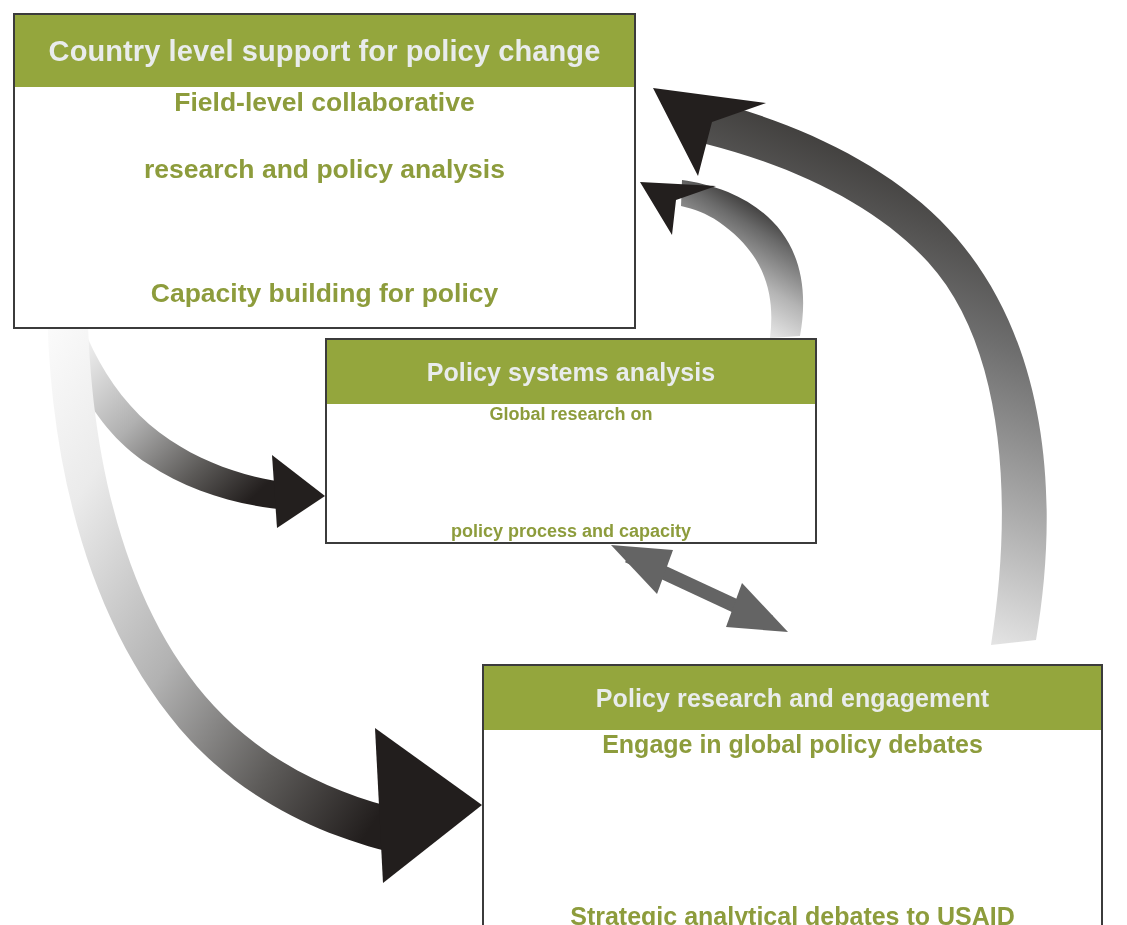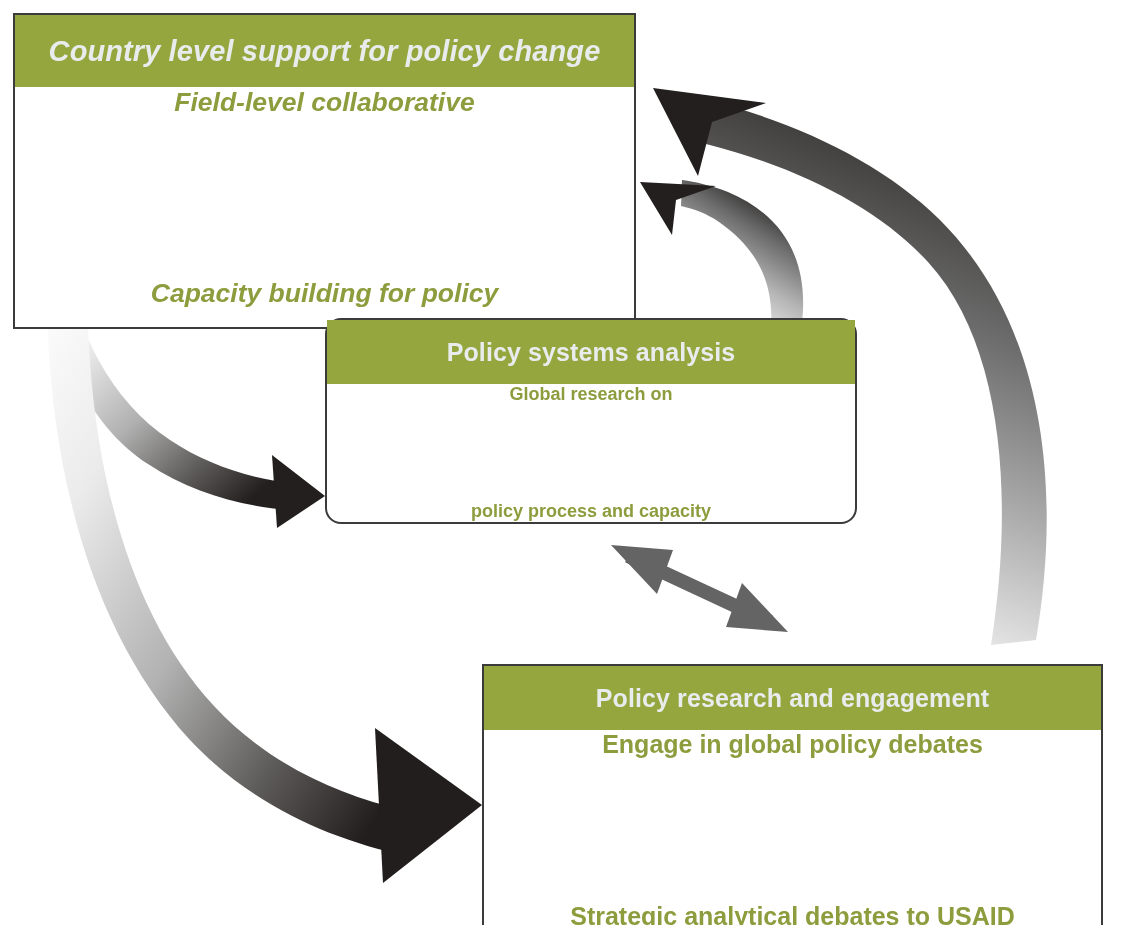--- a/index.html
+++ b/index.html
@@ -61,39 +61,37 @@
   .body-gap {
     height: 22px;
   }
 
   
   #box-country {
     left: 13px;
     top: 13px;
     width: 623px;
     height: 316px;
-    font-style: italic;
   }
   #box-country .node-header {
     height: 72px;
     font-size: 29px;
   }
   #box-country .node-body {
     height: calc(100% - 72px);
     font-size: 26.5px;
     padding-bottom: 18px;
   }
 
   
   #box-systems {
     left: 325px;
-    top: 318px;
-    width: 532px;
+    top: 338px;
+    width: 492px;
     height: 206px;
-    border-radius: 16px;
   }
   #box-systems .node-header {
     height: 64px;
     font-size: 25px;
   }
   #box-systems .node-body {
     height: calc(100% - 64px);
     font-size: 18px;
   }
 
@@ -203,20 +201,21 @@
       <line x1="628" y1="556" x2="770" y2="622" stroke="#646464" stroke-width="14"></line>
       <polygon points="611,545 673,550 657,594" fill="#646464"></polygon>
       <polygon points="788,632 726,627 742,583" fill="#646464"></polygon>
     </g>
   </svg>
 
   <div class="node-box" id="box-country">
     <div class="node-header">Country level support for policy change</div>
     <div class="node-body">
       <div class="body-line">Field-level collaborative</div>
+      <div class="body-line">research and policy analysis</div>
       <div class="body-gap"></div>
       <div class="body-line">Capacity building for policy</div>
     </div>
   </div>
 
   <div class="node-box" id="box-systems">
     <div class="node-header">Policy systems analysis</div>
     <div class="node-body">
       <div class="body-line">Global research on</div>
       <div class="body-line">policy process and capacity</div>

